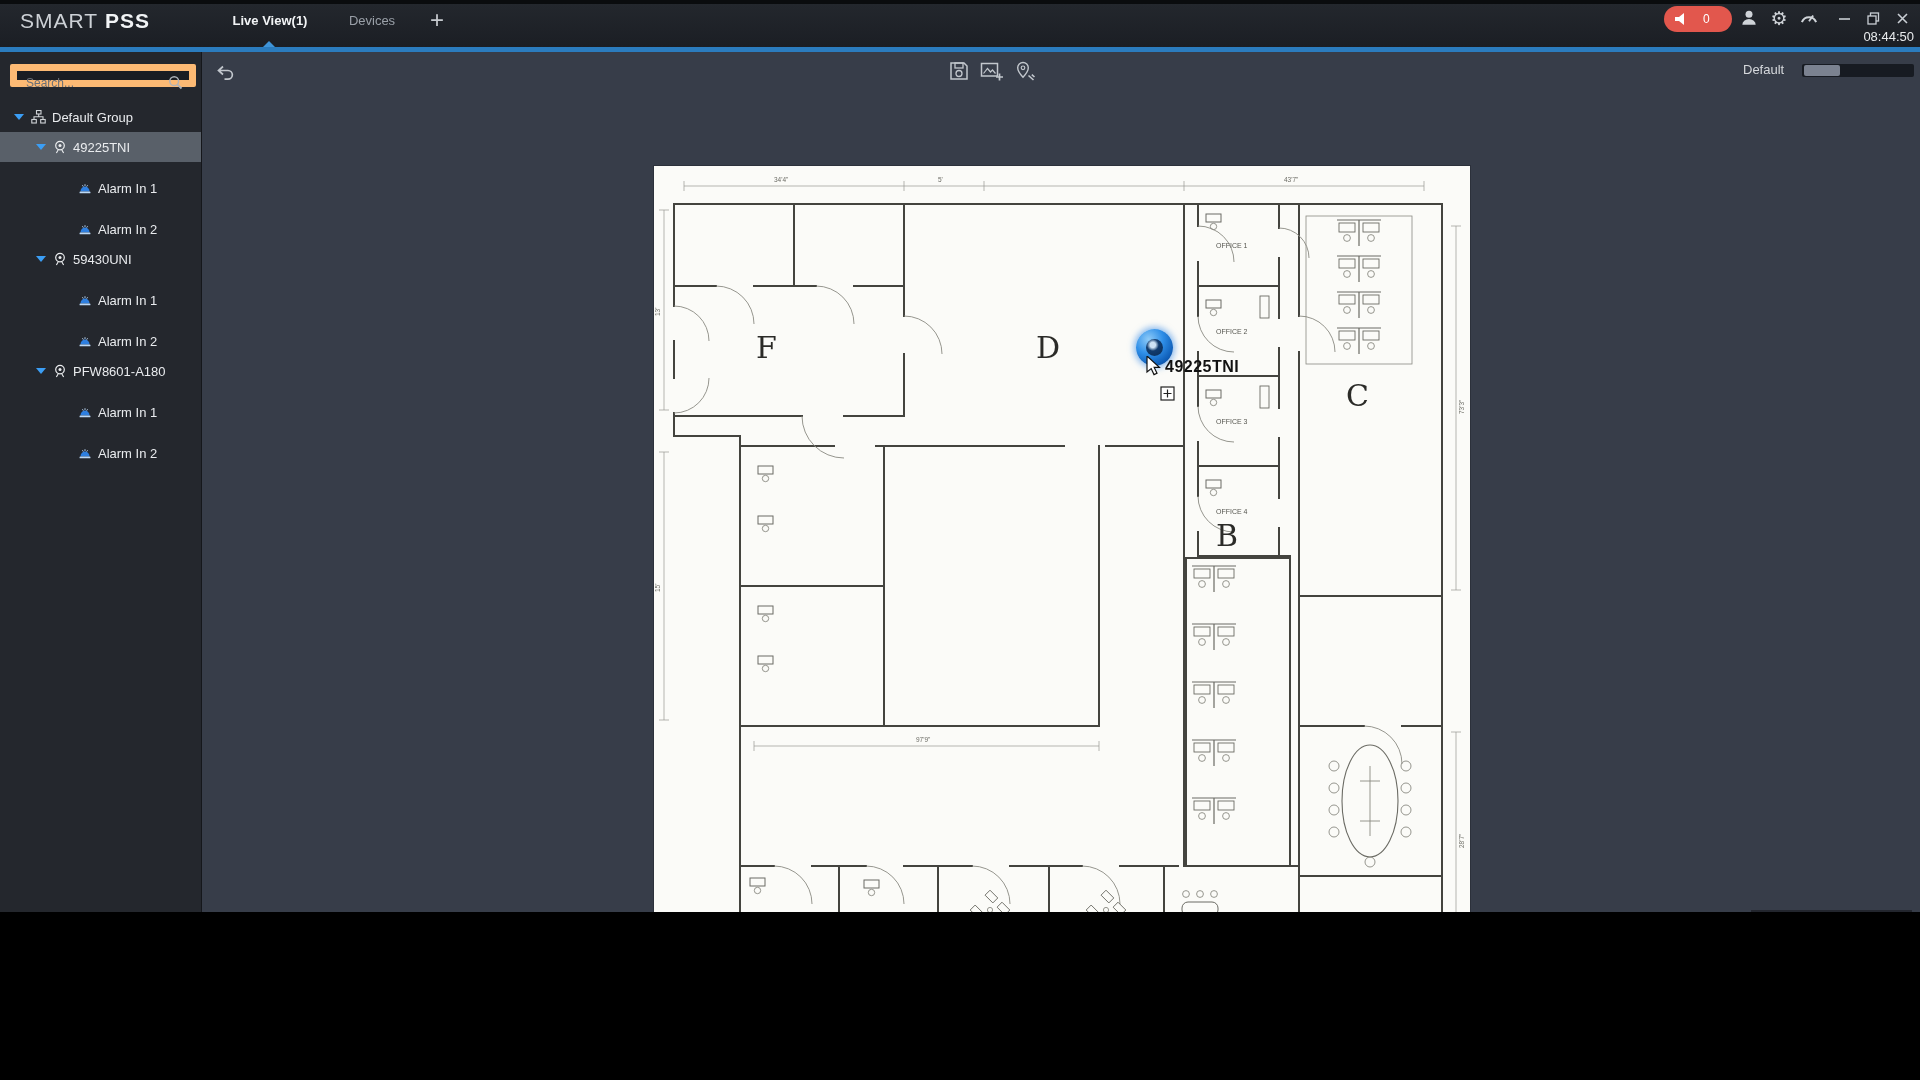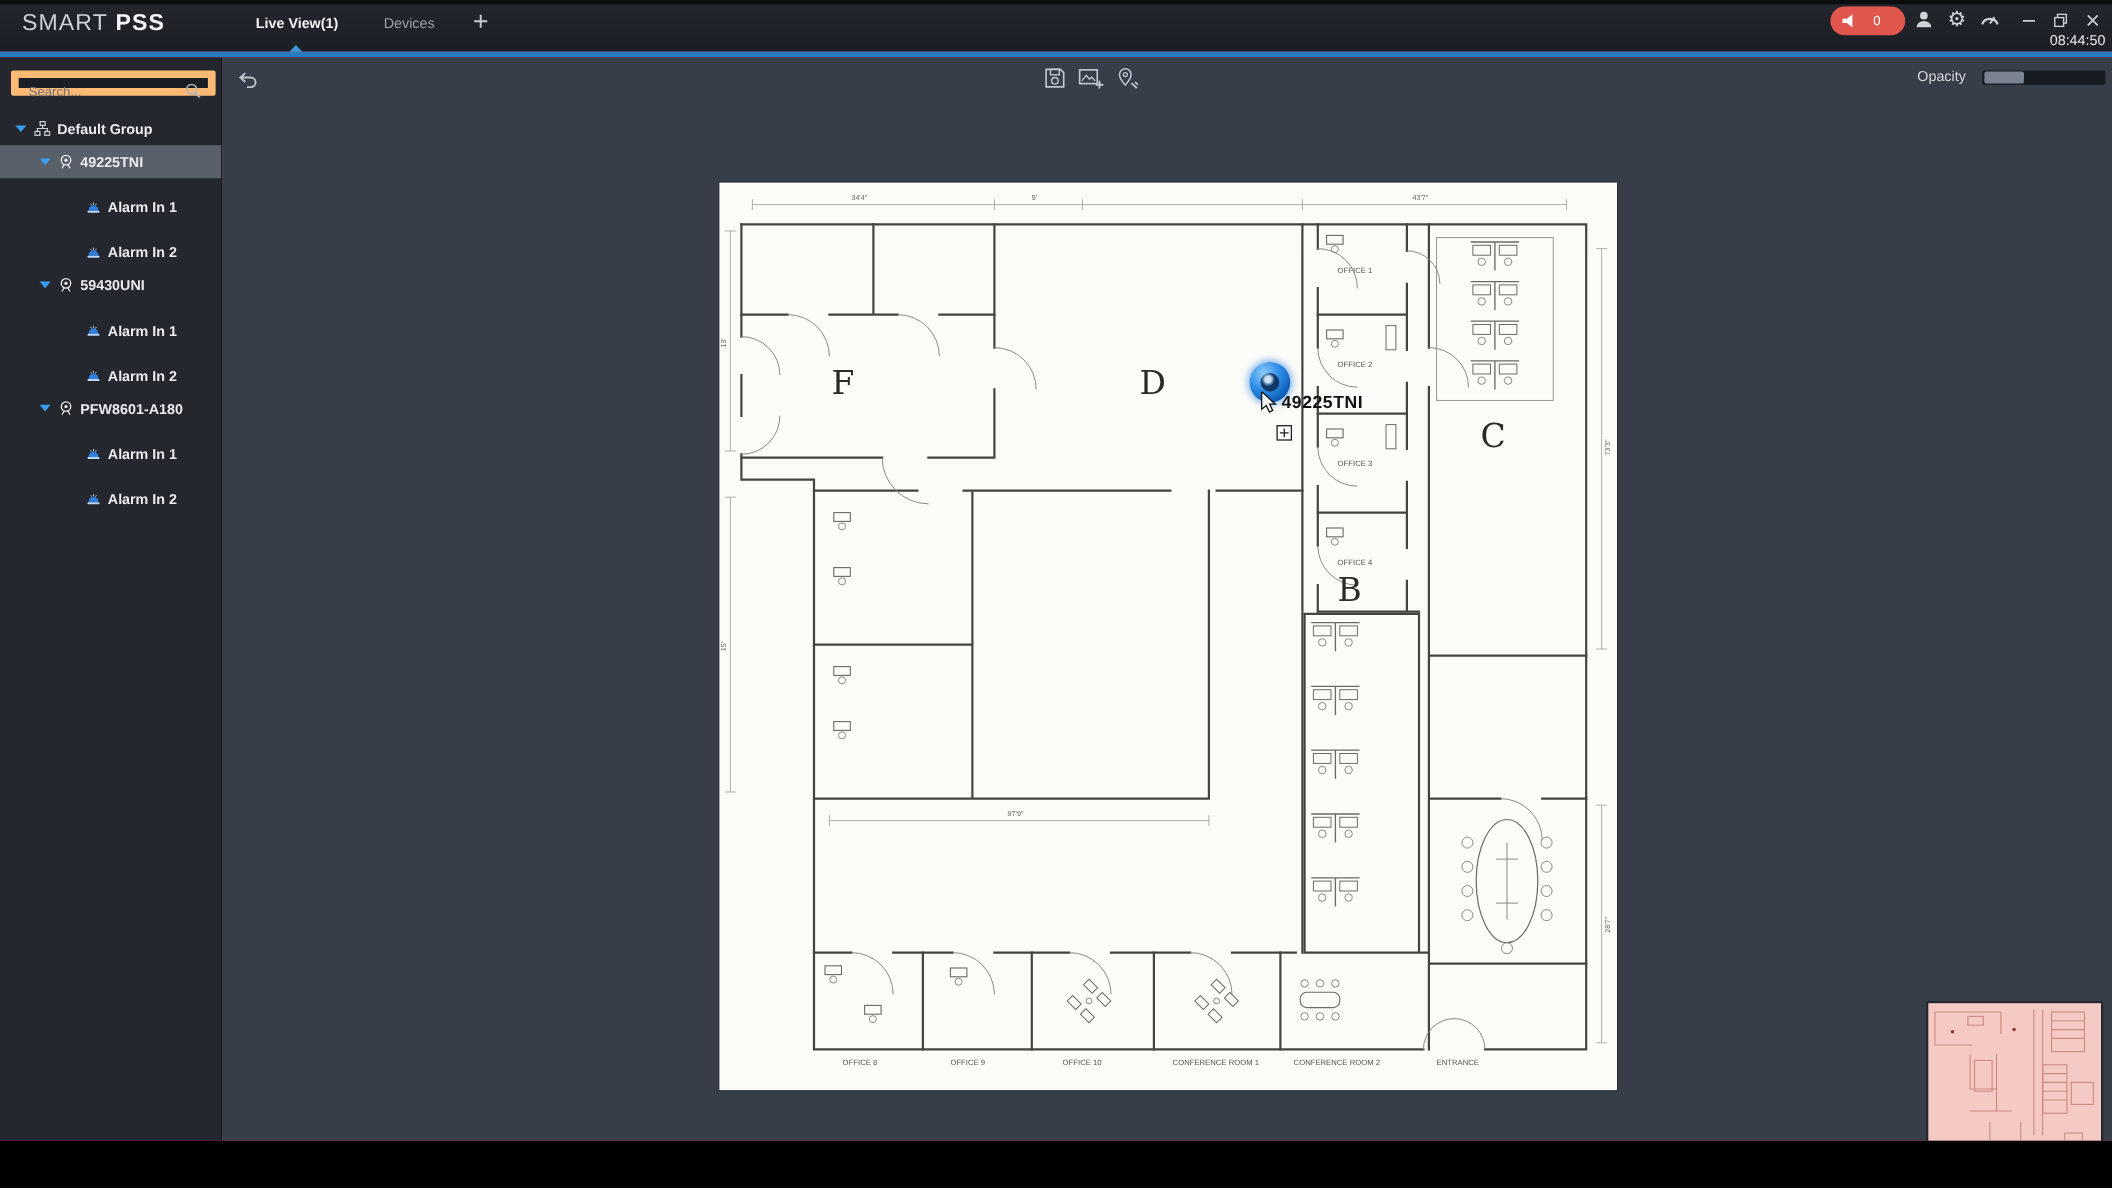--- a/index.html
+++ b/index.html
@@ -1,16 +1,16 @@
 <!DOCTYPE html>
 <html><head>
 <meta charset="utf-8">
 <style>
   html,body{margin:0;padding:0;background:#000;}
-  #app{position:relative;width:1920px;height:1037px;background:#ec4899;overflow:hidden;
+  #app{position:relative;width:1920px;height:912px;background:#0f766e;overflow:hidden;
        font-family:"Liberation Sans",sans-serif;-webkit-font-smoothing:antialiased;}
   
   .titlebar{position:absolute;left:0;top:0;width:1920px;height:47px;
             background:linear-gradient(#24282e,#1b1e24);}
   .titlebar:before{content:"";position:absolute;left:0;top:0;width:100%;height:4px;background:#0a0c0e;}
   .logo{position:absolute;left:20px;top:9px;font-size:21px;letter-spacing:1px;color:#cdd1d6;}
   .logo b{color:#f2f4f6;}
   .tab{position:absolute;top:13px;font-size:13px;color:#9aa0a8;cursor:default;}
   .tab.active{color:#f2f4f6;font-weight:bold;}
   .tab-live{left:210px;width:120px;text-align:center;}
@@ -35,21 +35,21 @@
   
   .sidebar{position:absolute;left:0;top:52px;width:202px;height:1020px;background:#24272d;}
   .sidebar:after{content:"";position:absolute;right:0;top:0;bottom:0;width:1px;background:#15171b;}
   .searchbox{position:absolute;left:10px;top:12px;width:186px;height:23px;background:#1a1d23;
              border:7px solid #fdba74;border-radius:2px;box-sizing:border-box;}
   .searchbox input{position:absolute;left:7px;top:1px;width:150px;height:19px;border:0;background:transparent;
                    color:#aeb3ba;font-size:12px;font-family:"Liberation Sans",sans-serif;outline:none;}
   .searchbox input::placeholder{color:#6b7078;}
   .searchbox svg{position:absolute;right:6px;top:4px;}
   .tree{position:absolute;left:0;top:50px;width:202px;}
-  .trow{position:relative;height:30px;display:flex;align-items:center;color:#e9ebee;font-size:13px;font-weight:bold;}
+  .trow{position:relative;height:30px;display:flex;align-items:center;color:#e9ebee;font-size:13px;}
   .trow.sel{background:#596069;}
   .tri{width:0;height:0;border-left:5px solid transparent;border-right:5px solid transparent;
        border-top:6px solid #3b9ef5;margin-right:7px;flex:none;}
   .tico{flex:none;margin-right:6px;display:flex;}
   .ind0{padding-left:14px;} .ind1{padding-left:36px;} .ind2{padding-left:78px;margin-top:11px;}
   
   .mainarea{position:absolute;left:202px;top:52px;width:1718px;height:1020px;background:#373d49;}
   .mt-icon{position:absolute;display:flex;align-items:center;justify-content:center;color:#c2c7cd;}
   .i-back{left:10px;top:8px;width:26px;height:26px;}
   .i-save{left:744px;top:6px;width:26px;height:26px;}
@@ -293,21 +293,21 @@
       </svg>
     </div>
     <div class="mt-icon i-pinedit">
       <svg width="21" height="21" viewBox="0 0 21 21">
         <path d="M8 1.5 a5.3 5.3 0 0 1 5.3 5.3 c0 3.8 -5.3 9.5 -5.3 9.5 s-5.3 -5.7 -5.3 -9.5 A5.3 5.3 0 0 1 8 1.5 z" fill="none" stroke="#c2c7cd" stroke-width="1.4"></path>
         <circle cx="8" cy="6.8" r="1.8" fill="none" stroke="#c2c7cd" stroke-width="1.2"></circle>
         <path d="M13.5 14.5 L18.5 19 M16.8 13.6 L19.5 16" stroke="#c2c7cd" stroke-width="1.6"></path>
       </svg>
     </div>
 
-    <div class="opacity-label">Opacity</div>
+    <div class="opacity-label">Default</div>
     <div class="slider">
       <div class="fill"></div>
     </div>
 
     <div class="floorplan">
       <svg width="816" height="825" viewBox="0 0 816 825">
         <g fill="none" stroke="#44443f" stroke-width="2" stroke-linecap="square">
 
           <path d="M20 38 H788 V788 H696 M640 788 H86 V700"></path>
           <path d="M20 38 V140 M20 175 V212 M20 247 V270 H86 V700"></path>

